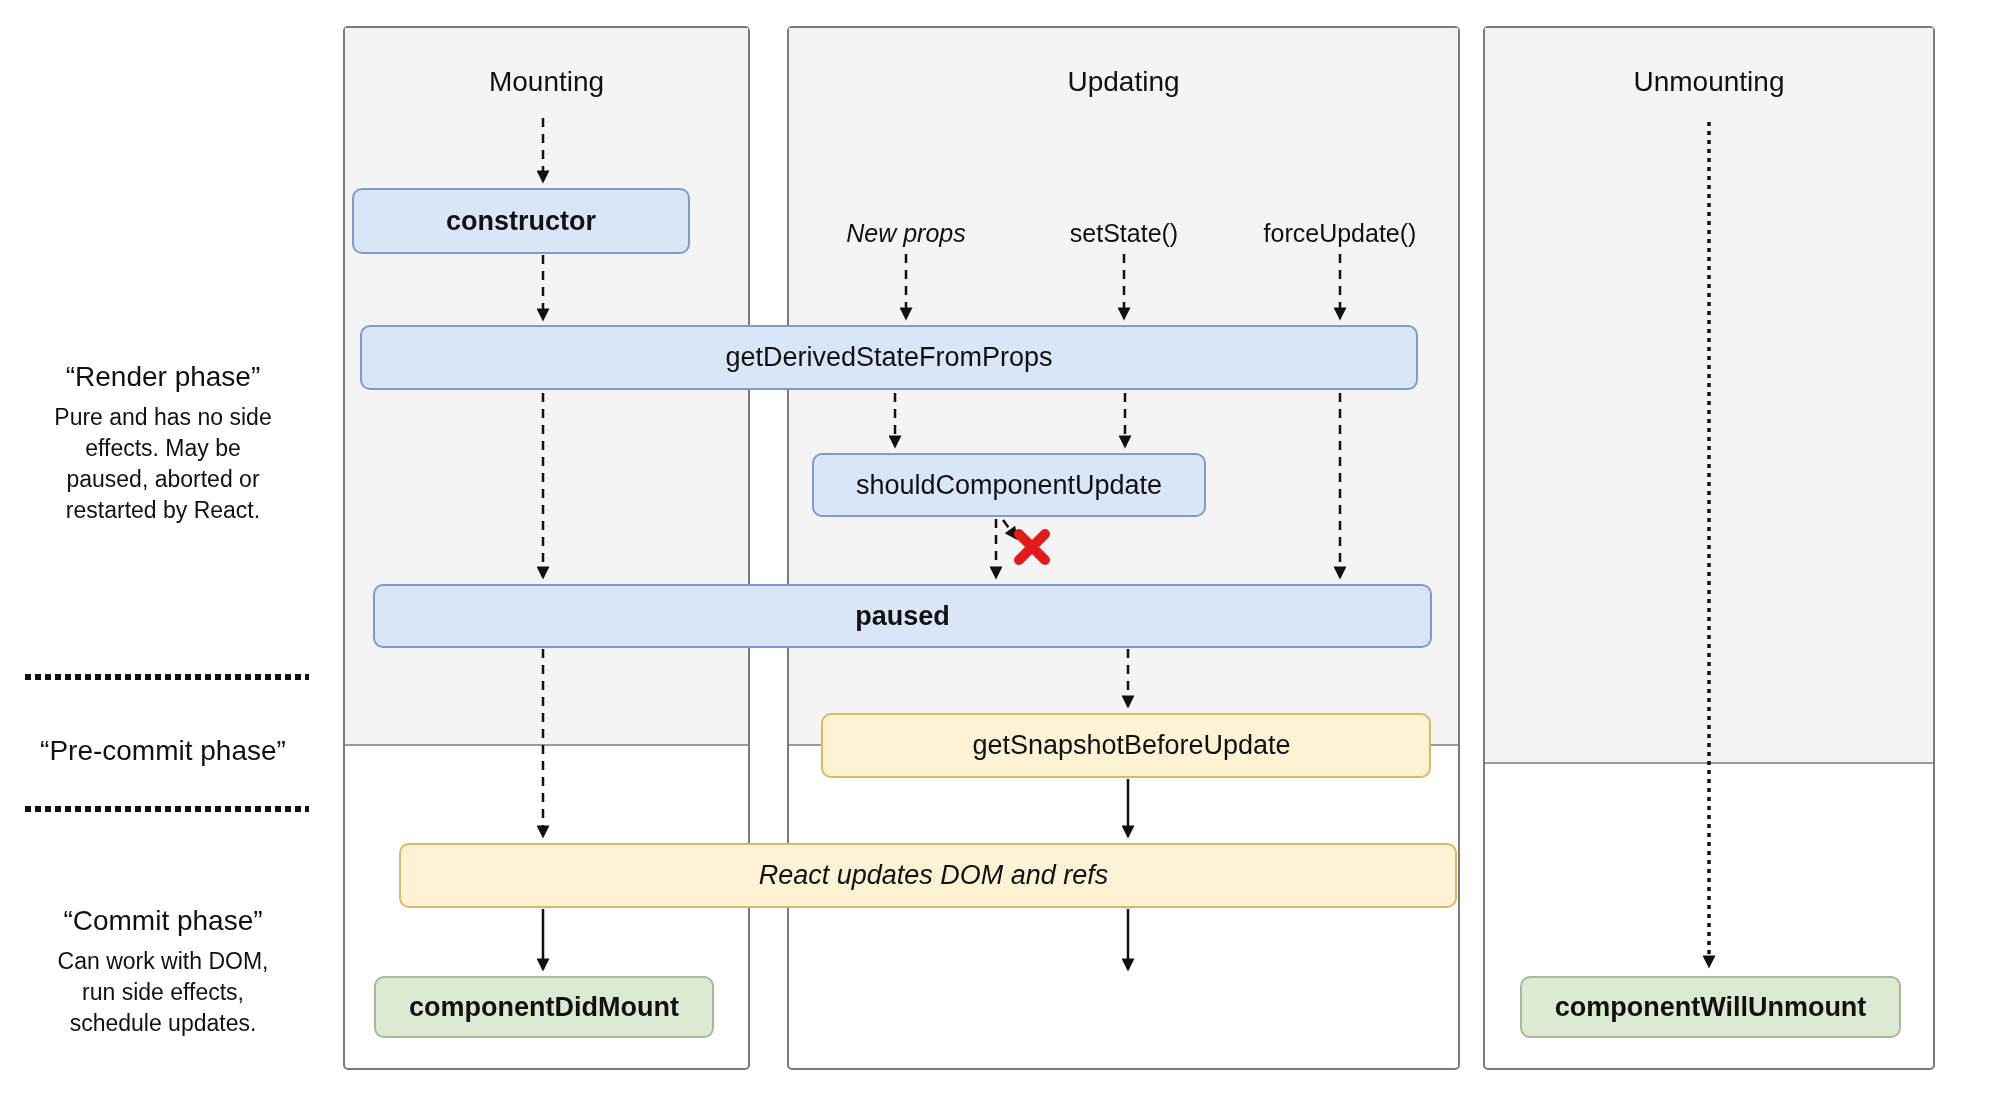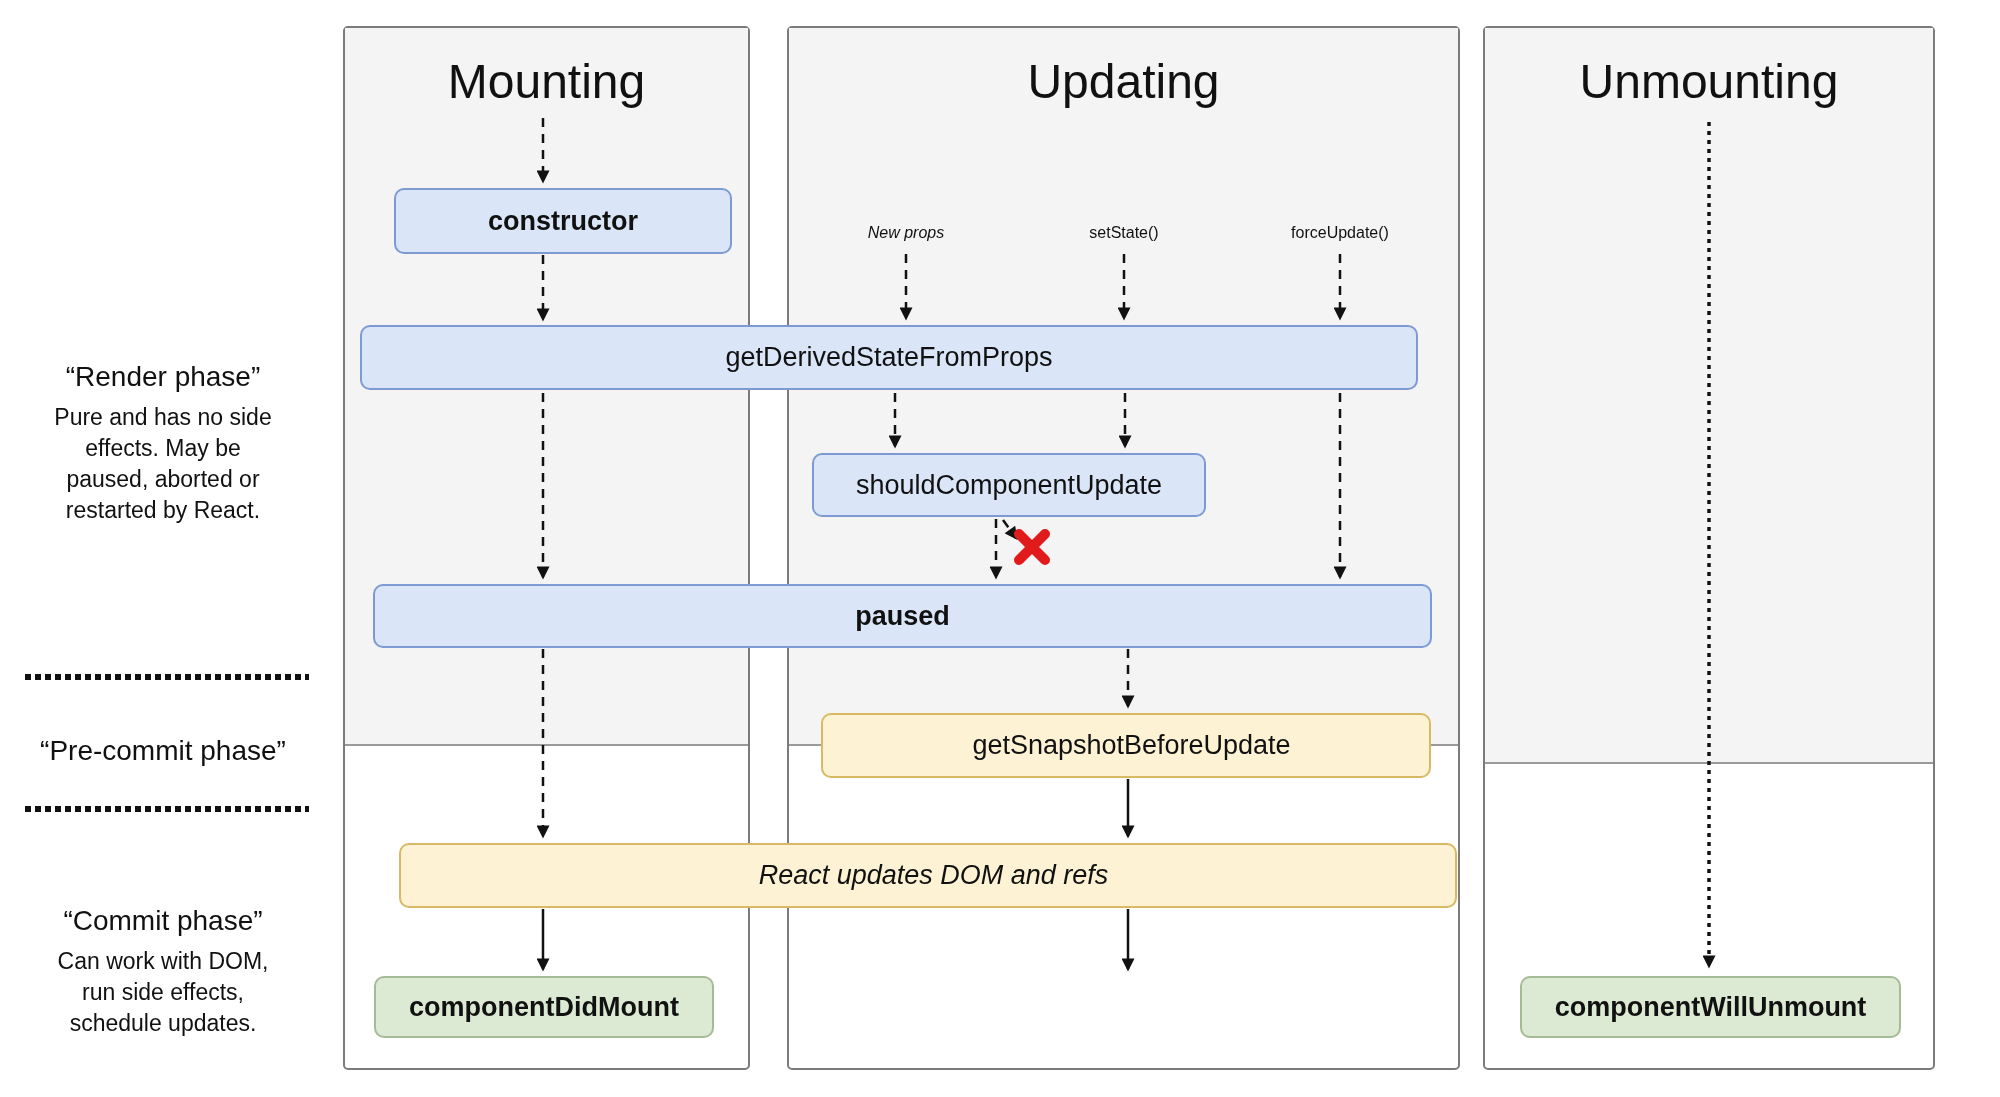--- a/index.html
+++ b/index.html
@@ -26,35 +26,35 @@
   
   .panel{position:absolute;top:26px;height:1044px;background:#fff;border:2px solid var(--panel-border);
     border-radius:5px;box-sizing:border-box;}
   .panel-gray{position:absolute;left:0;right:0;top:0;background:var(--panel-bg);
     border-bottom:2px solid var(--panel-divider);}
   .panel-mounting{left:343px;width:407px;}
   .panel-updating{left:787px;width:673px;}
   .panel-unmounting{left:1483px;width:452px;}
   .panel-mounting .panel-gray,.panel-updating .panel-gray{height:716px;}
   .panel-unmounting .panel-gray{height:734px;}
-  .panel-title{position:absolute;left:0;right:0;top:30px;text-align:center;font-size:48px;line-height:48px;}
+  .panel-title{position:absolute;left:0;right:0;top:30px;text-align:center;font-size:28px;line-height:48px;}
   
-  .trigger{position:absolute;top:216px;height:34px;text-align:center;font-size:16px;line-height:34px;}
+  .trigger{position:absolute;top:216px;height:34px;text-align:center;font-size:25px;line-height:34px;}
   .trigger-new-props{left:816px;width:180px;font-style:italic;}
   .trigger-set-state{left:1044px;width:160px;}
   .trigger-force-update{left:1245px;width:190px;}
   
   .box{position:absolute;display:flex;align-items:center;justify-content:center;
     font-size:27px;border-radius:10px;border:2px solid;box-sizing:border-box;z-index:5;}
   .box.blue{background:var(--blue-fill);border-color:var(--blue-border);}
   .box.yellow{background:var(--yellow-fill);border-color:var(--yellow-border);padding-left:11px;}
   .box.green{background:var(--green-fill);border-color:var(--green-border);}
   .box.bold{font-weight:700;}
   .box.italic{font-style:italic;}
-  .box-constructor{left:394px;top:188px;width:338px;height:66px;}
+  .box-constructor{left:352px;top:188px;width:338px;height:66px;}
   .box-gdsfp{left:360px;top:325px;width:1058px;height:65px;}
   .box-scu{left:812px;top:453px;width:394px;height:64px;}
   .box-render{left:373px;top:584px;width:1059px;height:64px;}
   .box-snapshot{left:821px;top:713px;width:610px;height:65px;}
   .box-react-updates{left:373px;top:843px;width:1058px;height:65px;margin-left:26px;}
   .box-cdm{left:374px;top:976px;width:340px;height:62px;}
   .box-cdu{left:821px;top:976px;width:610px;height:62px;}
   .box-cwu{left:1520px;top:976px;width:381px;height:62px;}
   
   svg.overlay{position:absolute;left:0;top:0;z-index:4;}

